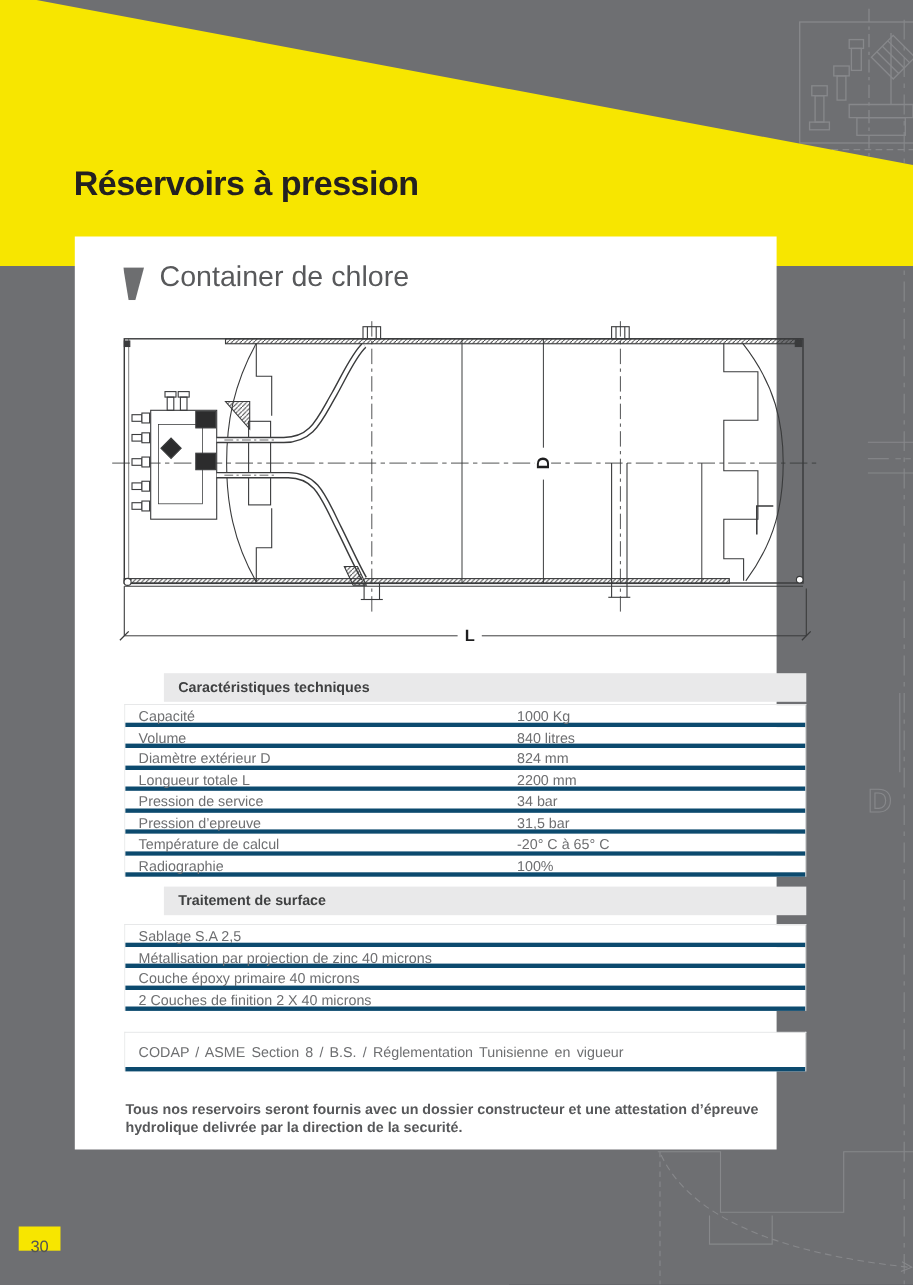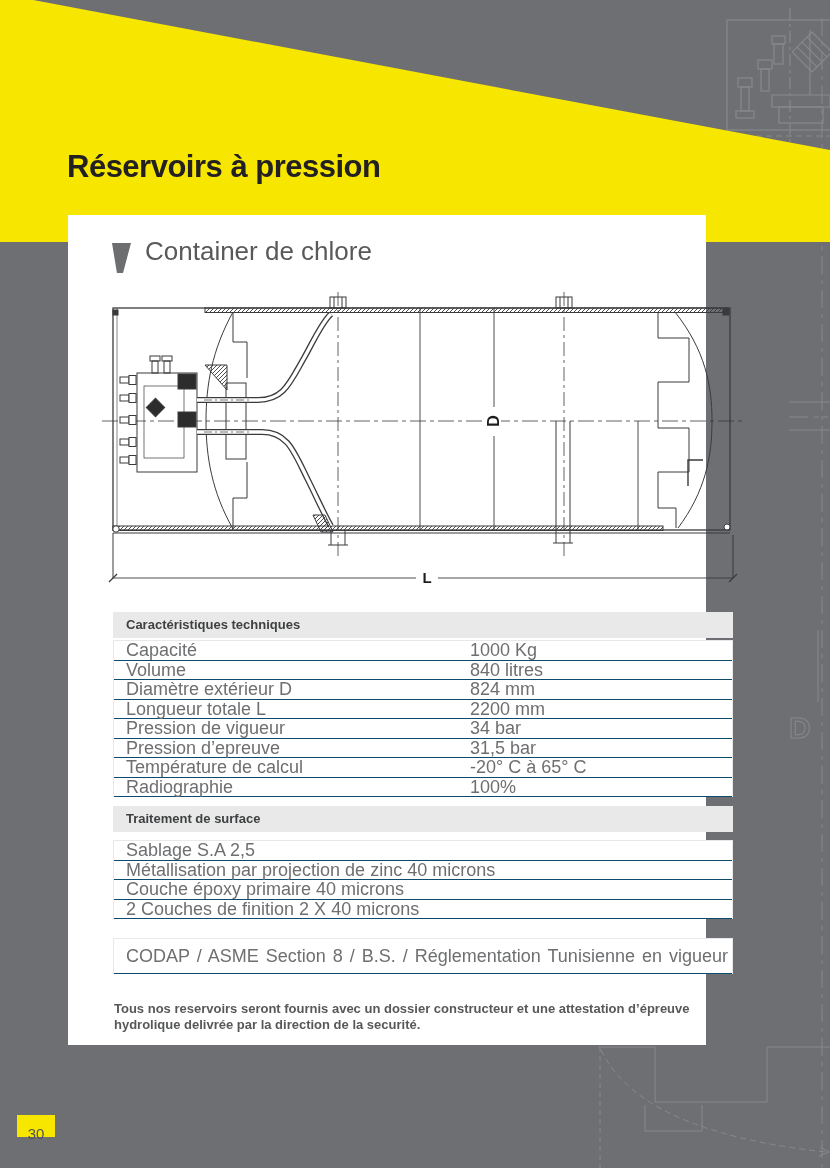--- a/index.html
+++ b/index.html
@@ -15,24 +15,24 @@
   
   #card{position:absolute;left:68px;top:215px;width:638px;height:830px;background:#ffffff;z-index:4;}
   #section-head{position:absolute;left:44px;top:25px;height:36px;}
   #slash{position:absolute;left:0;top:3px;width:19px;height:30px;background:#6d6e70;
         clip-path:polygon(0 0,100% 0,58% 100%,26% 100%);}
   #section-title{position:absolute;left:33px;top:-4px;font-size:26px;font-weight:300;color:#58595b;white-space:nowrap;}
   #drawing{position:absolute;left:32px;top:75px;}
   
   #tech-table{position:absolute;left:45px;top:397px;width:620px;}
   .t-band{height:26px;line-height:26px;background:#e9e9ea;font-size:13px;font-weight:bold;
-        color:#3f4041;padding-left:13px;box-sizing:border-box;}
+        color:#3f4041;padding-left:13px;box-sizing:border-box;margin-left:36px;}
   .t-rows{border:1px solid #e7e8e9;border-bottom:none;margin-top:2px;}
-  .t-row{position:relative;height:19.5px;line-height:19.5px;border-bottom:1px solid #0c4a6e;
-        font-size:18px;color:#6e6f71;padding-left:12px;box-sizing:border-box;background:#fff;}
+  .t-row{position:relative;height:19.5px;line-height:19.5px;border-bottom:4px solid #0c4a6e;
+        font-size:13px;color:#6e6f71;padding-left:12px;box-sizing:border-box;background:#fff;}
   .t-row .val{position:absolute;left:356px;top:0;}
   .gap9{height:9px;} .gap6{height:6px;} .gap11{height:11px;}
   .t-row.tall{height:35px;line-height:35px;word-spacing:2px;}
   #note{position:absolute;left:46px;top:786px;width:622px;font-size:13px;font-weight:bold;
         color:#57585a;line-height:15.5px;}
   
   #page-num{position:absolute;left:17px;top:1115px;width:38px;height:22px;background:#f7e600;z-index:5;
         font-size:15px;color:#525355;text-align:center;line-height:38px;}
   svg text{font-family:"Liberation Sans","DejaVu Sans",sans-serif;}
 </style>
@@ -218,21 +218,21 @@
             <span class="lbl">Diamètre extérieur D</span>
             <span class="val">824 mm</span>
           </div>
 
           <div class="t-row">
             <span class="lbl">Longueur totale L</span>
             <span class="val">2200 mm</span>
           </div>
 
           <div class="t-row">
-            <span class="lbl">Pression de vigueur</span>
+            <span class="lbl">Pression de service</span>
             <span class="val">34 bar</span>
           </div>
 
           <div class="t-row">
             <span class="lbl">Pression d’epreuve</span>
             <span class="val">31,5 bar</span>
           </div>
 
           <div class="t-row">
             <span class="lbl">Température de calcul</span>

